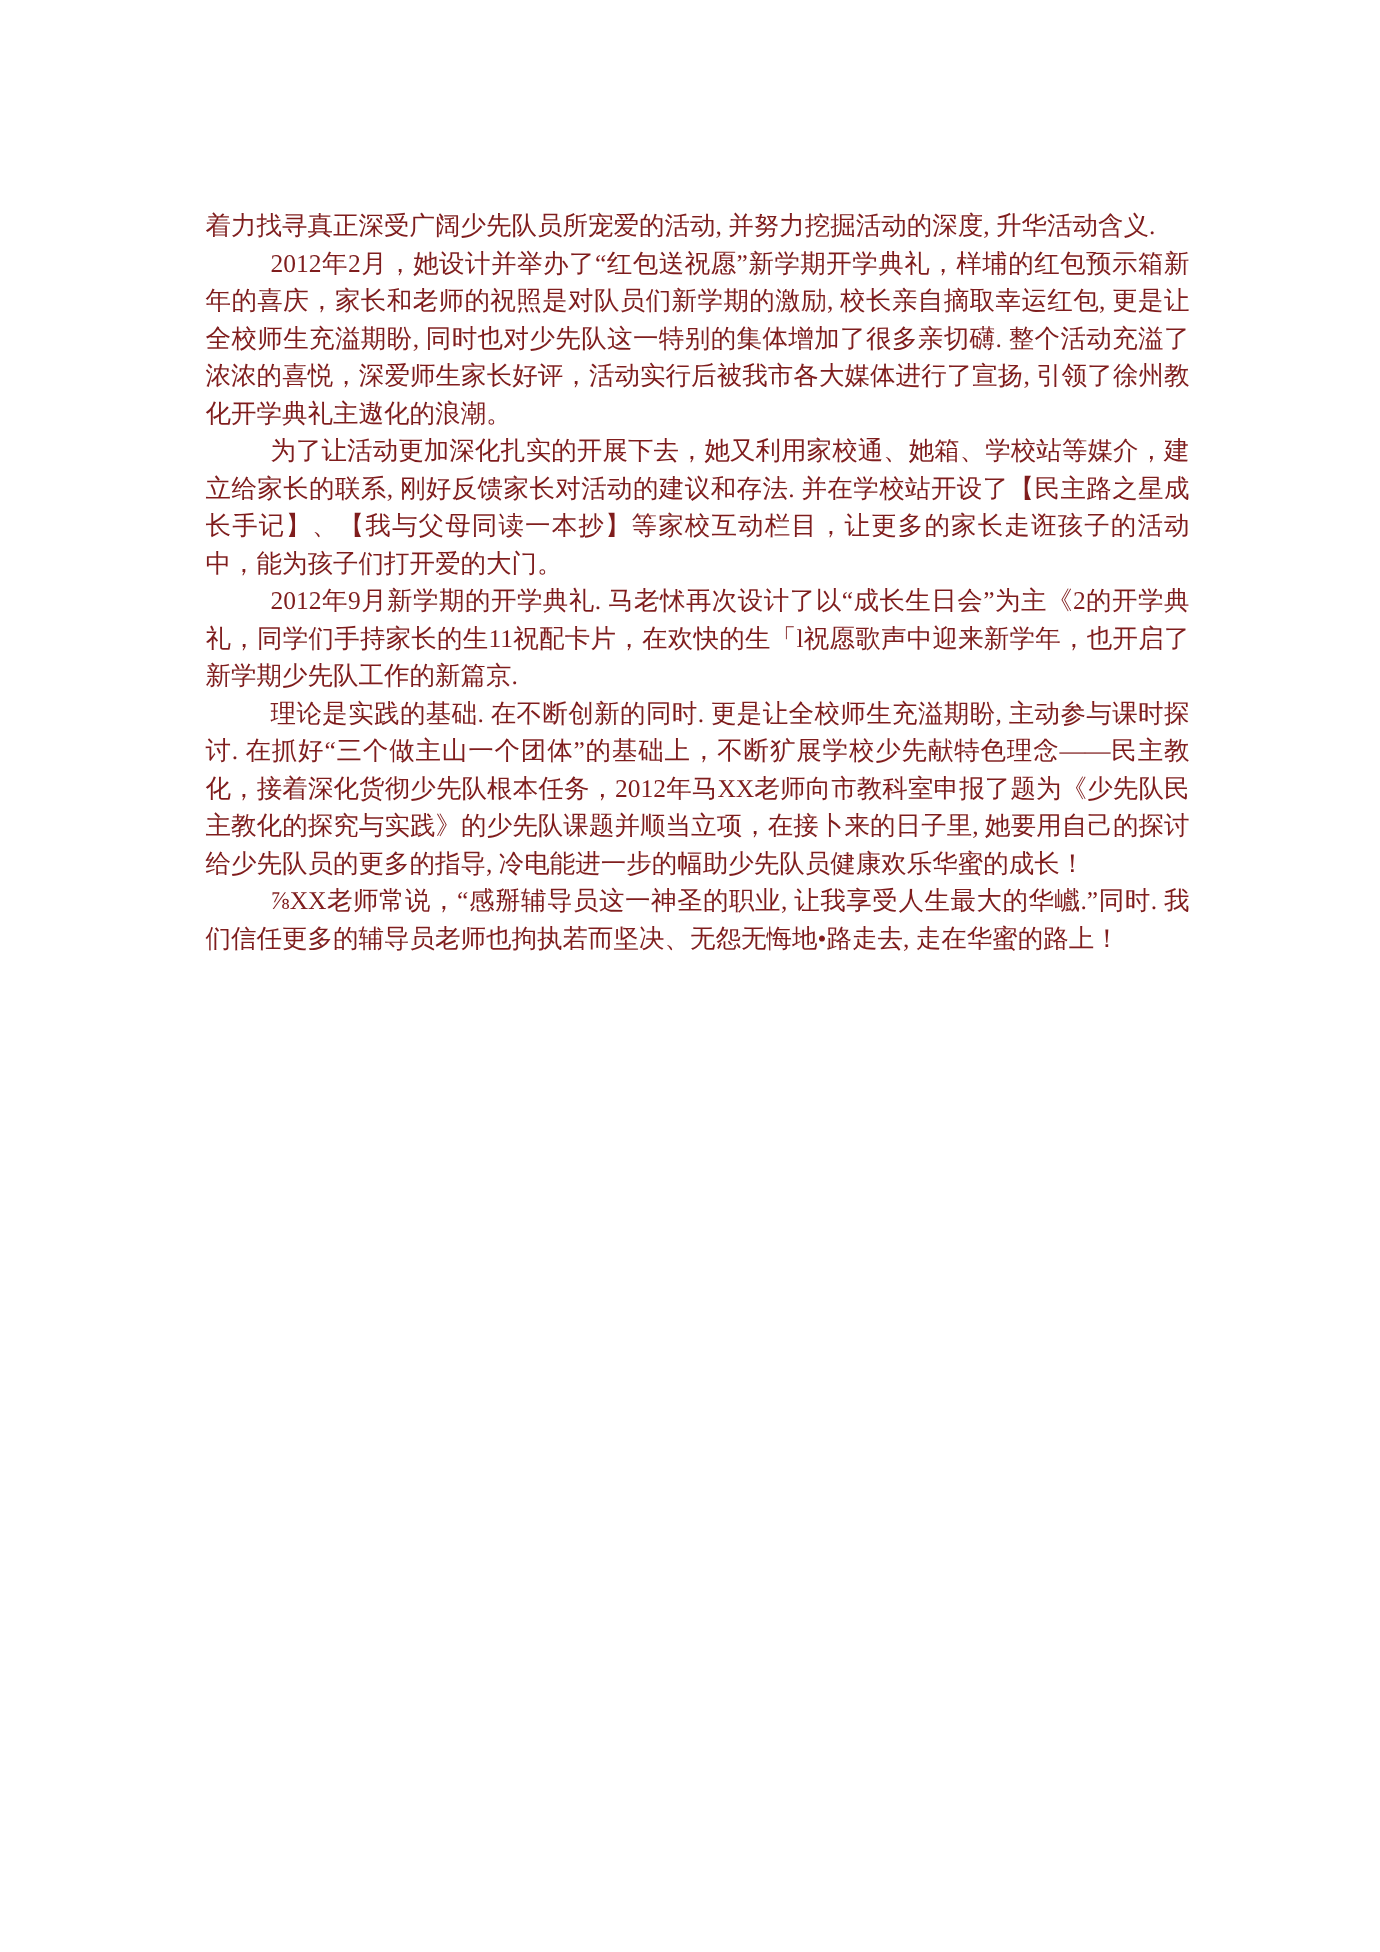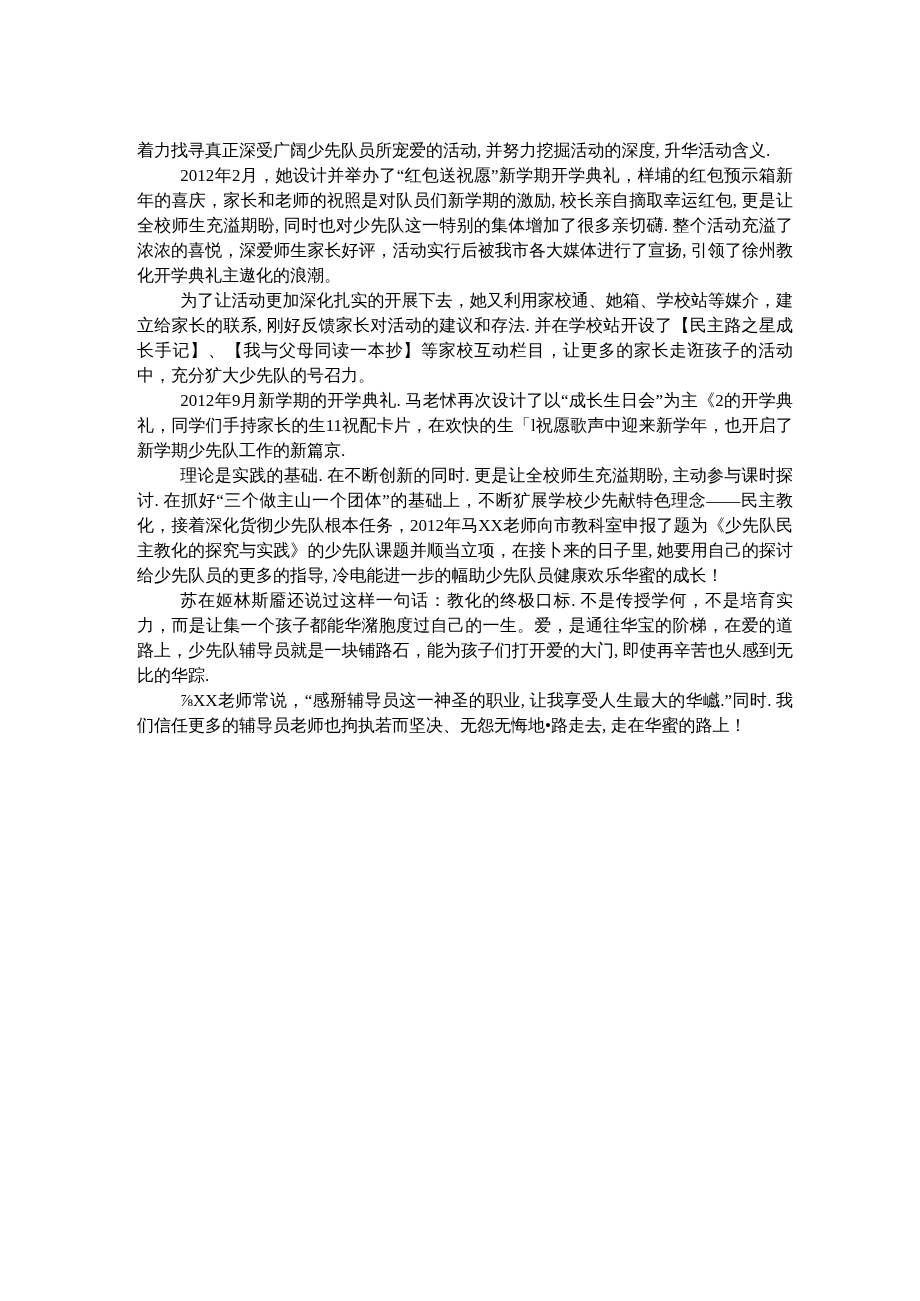--- a/index.html
+++ b/index.html
@@ -15,40 +15,39 @@
     overflow: hidden;
   }
   .doc-body {
     position: absolute;
     left: 137px;
     top: 138px;
     width: 656px;
     font-family: "Liberation Serif", "DejaVu Serif", serif;
     font-size: 17px;
     line-height: 25px;
-    color: #000000;
+    color: #7f1d1d;
     text-align: justify;
     text-justify: inter-ideograph;
   }
   .doc-body p {
     margin: 0;
     padding: 0;
     text-indent: 2.55em;
     word-break: break-all;
   }
   .doc-body p.no-indent {
     text-indent: 0;
   }
 </style>
 </head>
 <body>
 
 <div class="page">
   <div class="doc-body">
     <p class="no-indent">着力找寻真正深受广阔少先队员所宠爱的活动, 并努力挖掘活动的深度, 升华活动含义.</p>
     <p>2012年2月，她设计并举办了“红包送祝愿”新学期开学典礼，样埔的红包预示箱新年的喜庆，家长和老师的祝照是对队员们新学期的激励, 校长亲自摘取幸运红包, 更是让全校师生充溢期盼, 同时也对少先队这一特别的集体增加了很多亲切礴. 整个活动充溢了浓浓的喜悦，深爱师生家长好评，活动实行后被我市各大媒体进行了宣扬, 引领了徐州教化开学典礼主遨化的浪潮。</p>
-    <p>为了让活动更加深化扎实的开展下去，她又利用家校通、她箱、学校站等媒介，建立给家长的联系, 刚好反馈家长对活动的建议和存法. 并在学校站开设了【民主路之星成长手记】、【我与父母同读一本抄】等家校互动栏目，让更多的家长走诳孩子的活动中，充分犷大少先队的号召力。</p>
+    <p>为了让活动更加深化扎实的开展下去，她又利用家校通、她箱、学校站等媒介，建立给家长的联系, 刚好反馈家长对活动的建议和存法. 并在学校站开设了【民主路之星成长手记】、【我与父母同读一本抄】等家校互动栏目，让更多的家长走诳孩子的活动中，能为孩子们打开爱的大门。</p>
     <p>2012年9月新学期的开学典礼. 马老怵再次设计了以“成长生日会”为主《2的开学典礼，同学们手持家长的生11祝配卡片，在欢快的生「l祝愿歌声中迎来新学年，也开启了新学期少先队工作的新篇京.</p>
     <p>理论是实践的基础. 在不断创新的同时. 更是让全校师生充溢期盼, 主动参与课时探讨. 在抓好“三个做主山一个团体”的基础上，不断犷展学校少先献特色理念——民主教化，接着深化货彻少先队根本任务，2012年马XX老师向市教科室申报了题为《少先队民主教化的探究与实践》的少先队课题并顺当立项，在接卜来的日子里, 她要用自己的探讨给少先队员的更多的指导, 冷电能进一步的幅助少先队员健康欢乐华蜜的成长！</p>
-    <p>苏在姬林斯靥还说过这样一句话：教化的终极口标. 不是传授学何，不是培育实力，而是让集一个孩子都能华潴胞度过自己的一生。爱，是通往华宝的阶梯，在爱的道路上，少先队辅导员就是一块铺路石，能为孩子们打开爱的大门, 即使再辛苦也乆感到无比的华踪.</p>
     <p>⅞XX老师常说，“感掰辅导员这一神圣的职业, 让我享受人生最大的华巇.”同时. 我们信任更多的辅导员老师也拘执若而坚决、无怨无悔地•路走去, 走在华蜜的路上！</p>
   </div>
 </div>
 
 </body></html>

